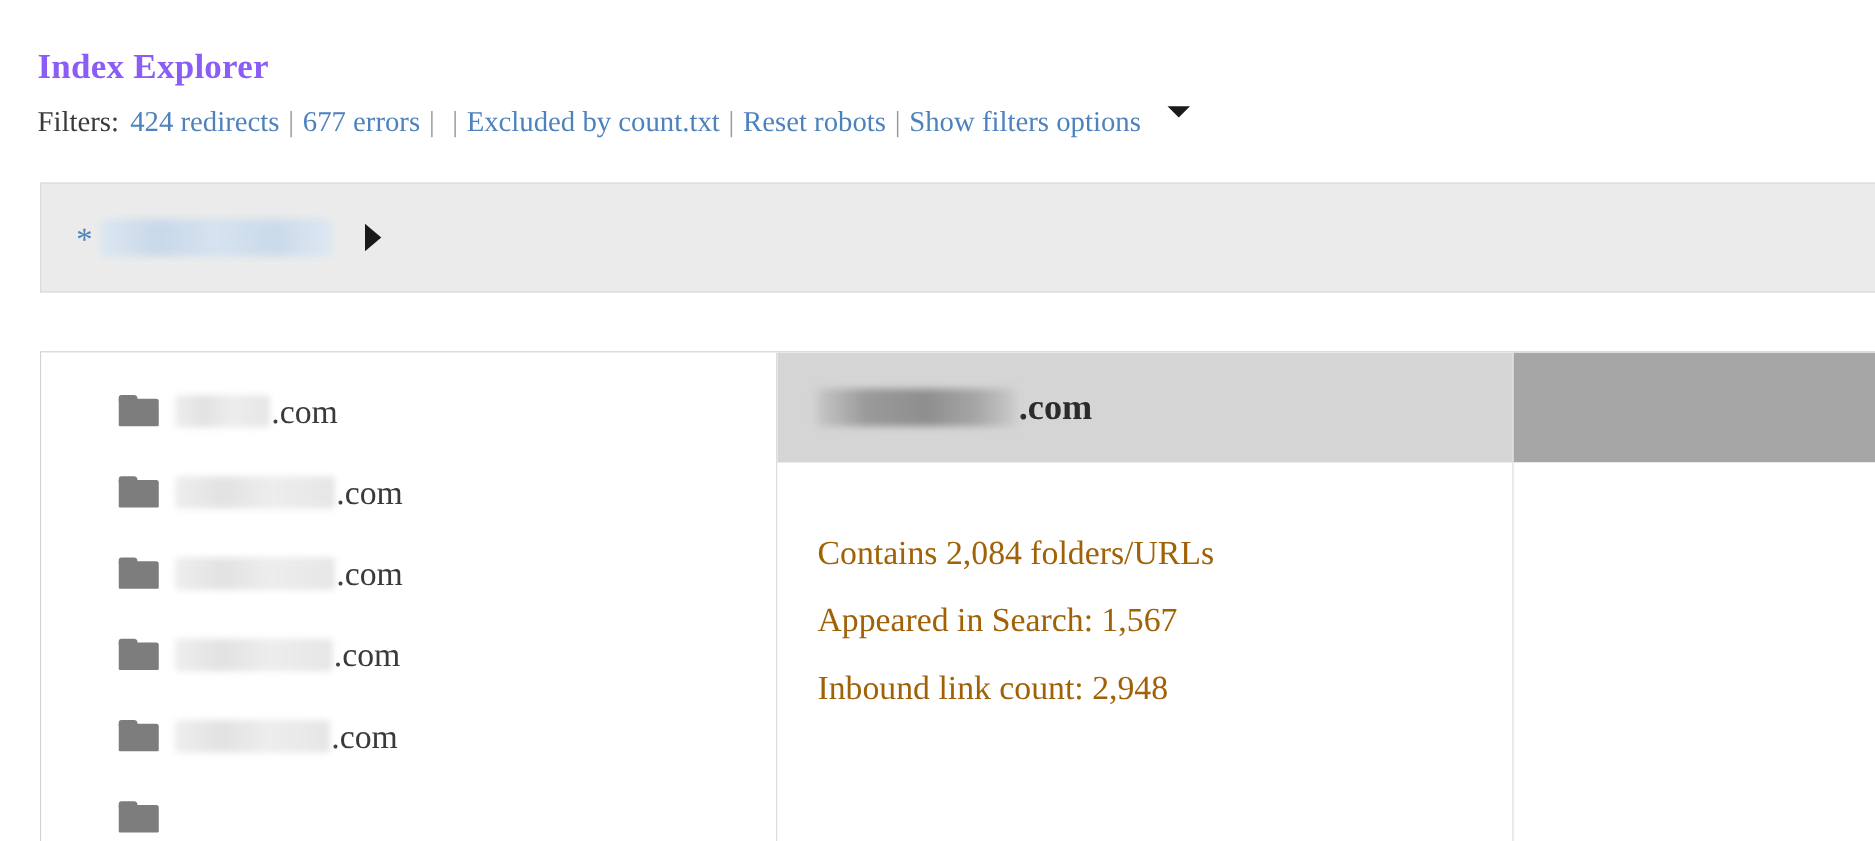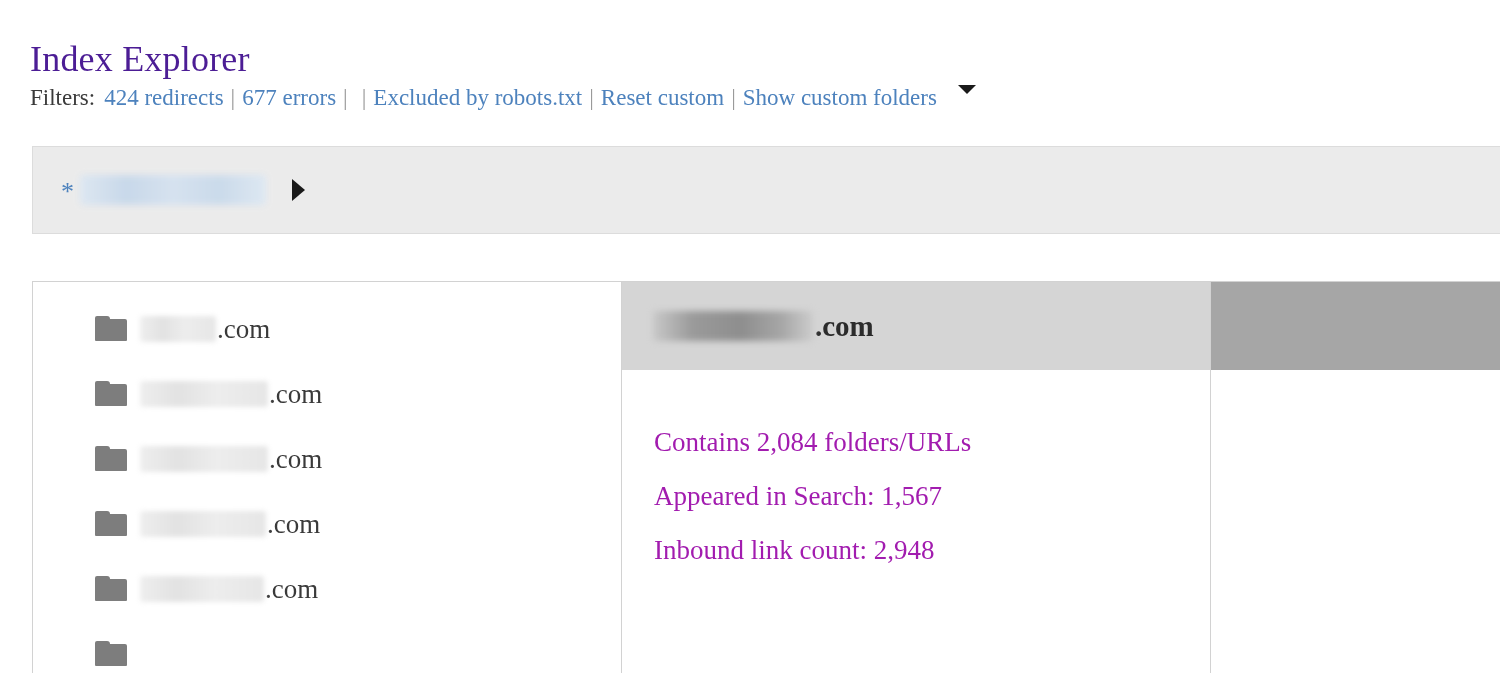--- a/index.html
+++ b/index.html
@@ -16,24 +16,24 @@
     font-family: "Liberation Serif", "DejaVu Serif", serif;
     color: #333333;
     position: relative;
   }
 
   
   #page-title {
     position: absolute;
     left: 30px;
     top: 11px;
-    font-size: 36px;
+    font-size: 28px;
     line-height: 48px;
-    font-weight: normal;
-    color: #4c1d95;
+    font-weight: bold;
+    color: #8b5cf6;
     letter-spacing: 0.2px;
     white-space: nowrap;
   }
 
   #filter-bar {
     position: absolute;
     left: 30px;
     top: 82px;
     font-size: 23px;
     line-height: 32px;
@@ -215,21 +215,21 @@
   #detail-header .redact {
     height: 30px;
     margin-right: 2px;
   }
   #detail-stats {
     padding: 45px 0 0 32px;
   }
   .stat-line {
     font-size: 27px;
     line-height: 54px;
-    color: #a21caf;
+    color: #a16207;
     white-space: nowrap;
   }
 
   
   #third-column {
     flex: 1 1 auto;
     background: #ffffff;
     display: flex;
     flex-direction: column;
   }
@@ -251,27 +251,27 @@
   <span class="filters-label">Filters:</span>
 
   <a class="filter-link" href="#">424 redirects</a>
   <span class="filter-sep">|</span>
 
   <a class="filter-link" href="#">677 errors</a>
   <span class="filter-sep">|</span>
 
   <span class="filter-sep">|</span>
 
-  <a class="filter-link" href="#">Excluded by robots.txt</a>
-  <span class="filter-sep">|</span>
-
-  <a class="filter-link" href="#">Reset custom</a>
-  <span class="filter-sep">|</span>
-
-  <a class="filter-link" href="#">Show custom folders</a>
+  <a class="filter-link" href="#">Excluded by count.txt</a>
+  <span class="filter-sep">|</span>
+
+  <a class="filter-link" href="#">Reset robots</a>
+  <span class="filter-sep">|</span>
+
+  <a class="filter-link" href="#">Show filters options</a>
 
   <span class="caret-down"></span>
 </div>
 
 <div id="breadcrumb-bar">
   <div class="crumb-wrap">
     <span class="crumb-star">*</span>
     <span class="redact redact-blue crumb-redact"></span>
     <span class="crumb-caret"></span>
   </div>

